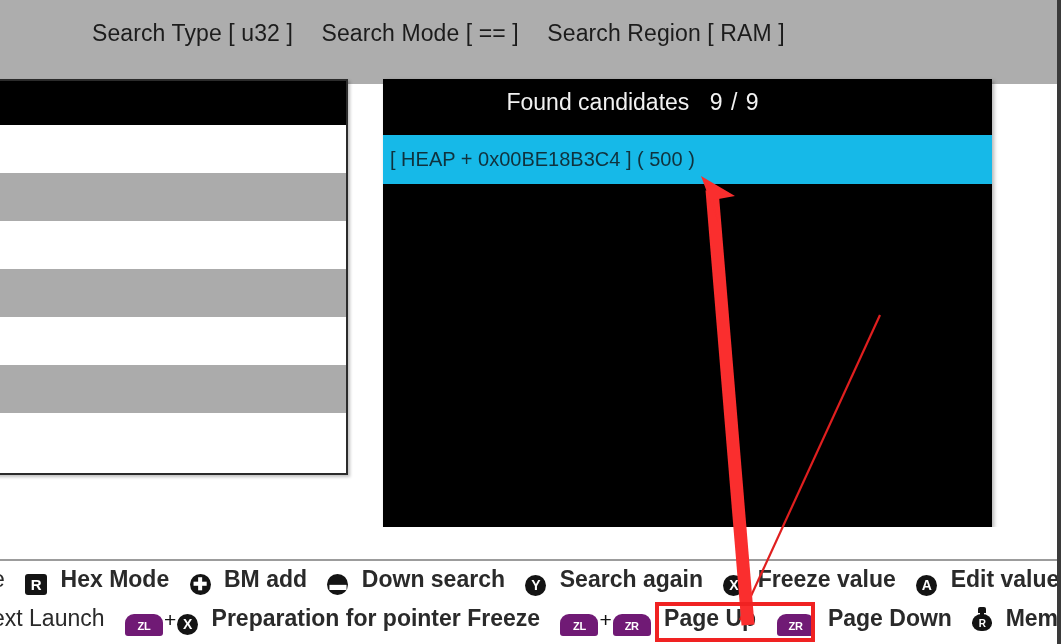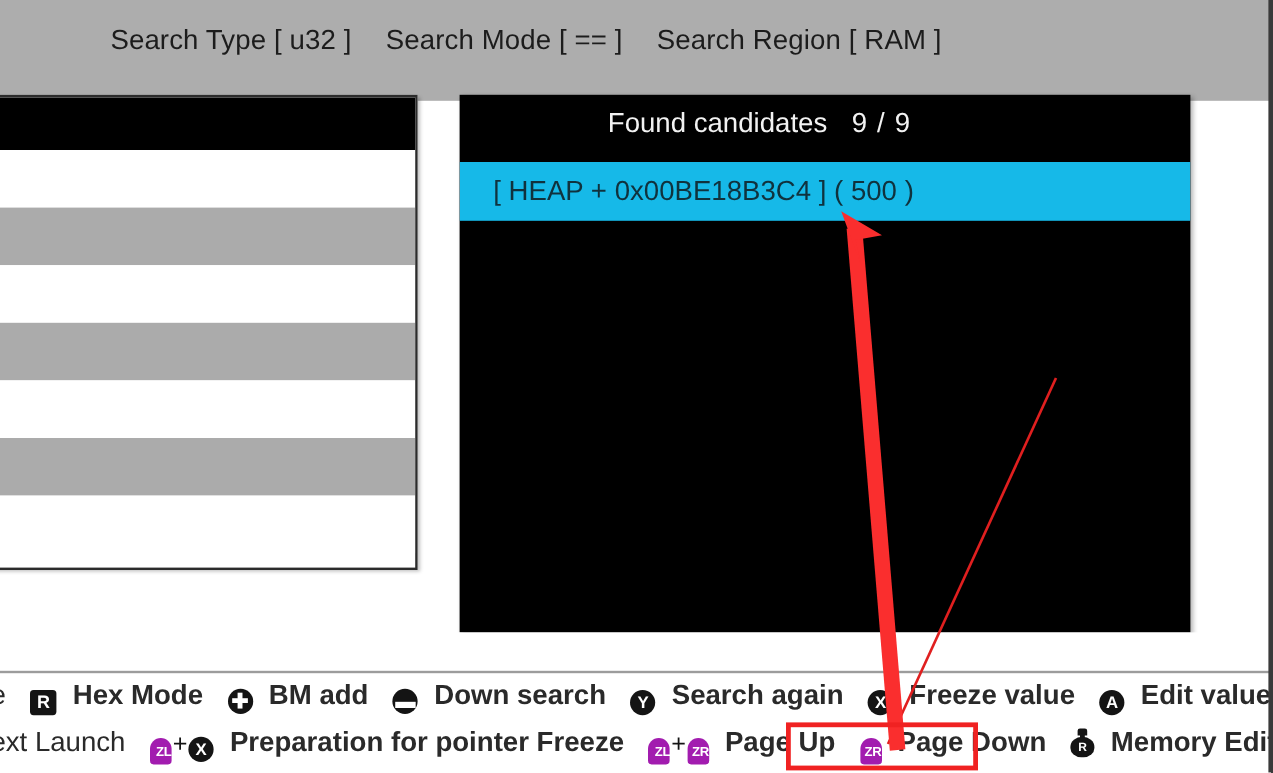--- a/index.html
+++ b/index.html
@@ -73,23 +73,23 @@
   .rp-title .count { margin-left: 14px; letter-spacing: 1px; }
   .rp-item {
     position: absolute;
     left: 0; top: 56px;
     width: 609px; height: 49px;
     background: #16b9e8;
     display: flex;
     align-items: center;
   }
   .rp-item .txt {
-    margin-left: 28px;
+    margin-left: 7px;
     color: #10323d;
-    font-size: 23px;
+    font-size: 20px;
     white-space: nowrap;
   }
 
   
   .separator {
     position: absolute;
     left: 0; top: 559px;
     width: 1061px; height: 2px;
     background: #9c9c9c;
   }
@@ -126,27 +126,27 @@
   }
   .gicon.square {
     border-radius: 3px;
     width: 22px; height: 21px;
     font-size: 15px;
   }
   
   .shoulder {
     display: inline-block;
     vertical-align: -4px;
-    width: 18px; height: 22px;
-    background: #a21caf;
+    width: 38px; height: 22px;
+    background: #701a75;
     color: #ffffff;
     border-radius: 9px 9px 3px 3px;
     font-size: 11px;
     line-height: 24px;
-    text-align: right;
+    text-align: center;
     font-weight: bold;
     letter-spacing: -0.3px;
   }
   .plus {
     display: inline-block;
     font-size: 21px;
     vertical-align: -1px;
     margin: 0 1px;
     color: #141414;
   }

